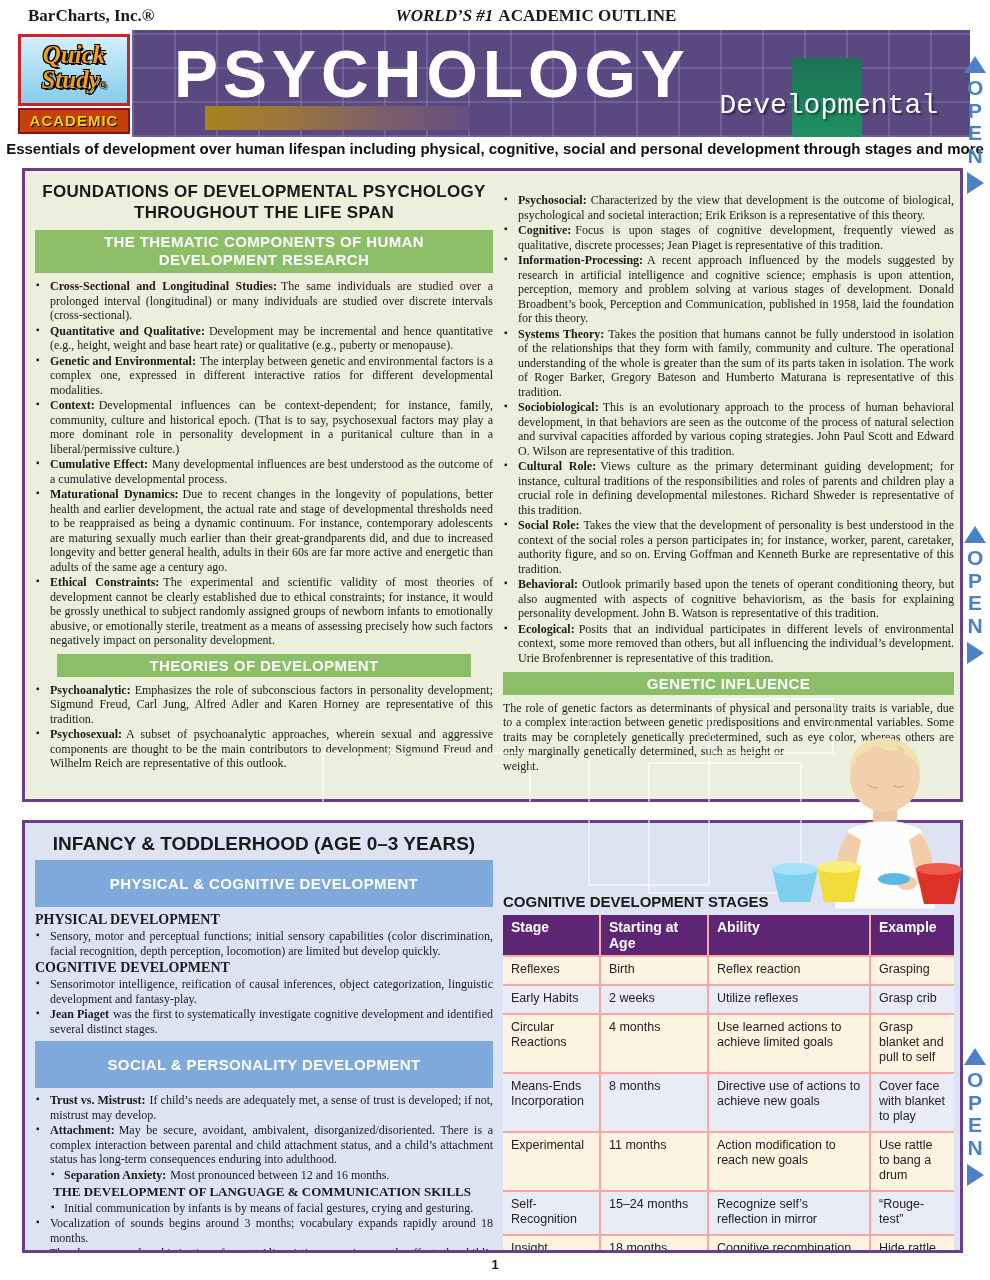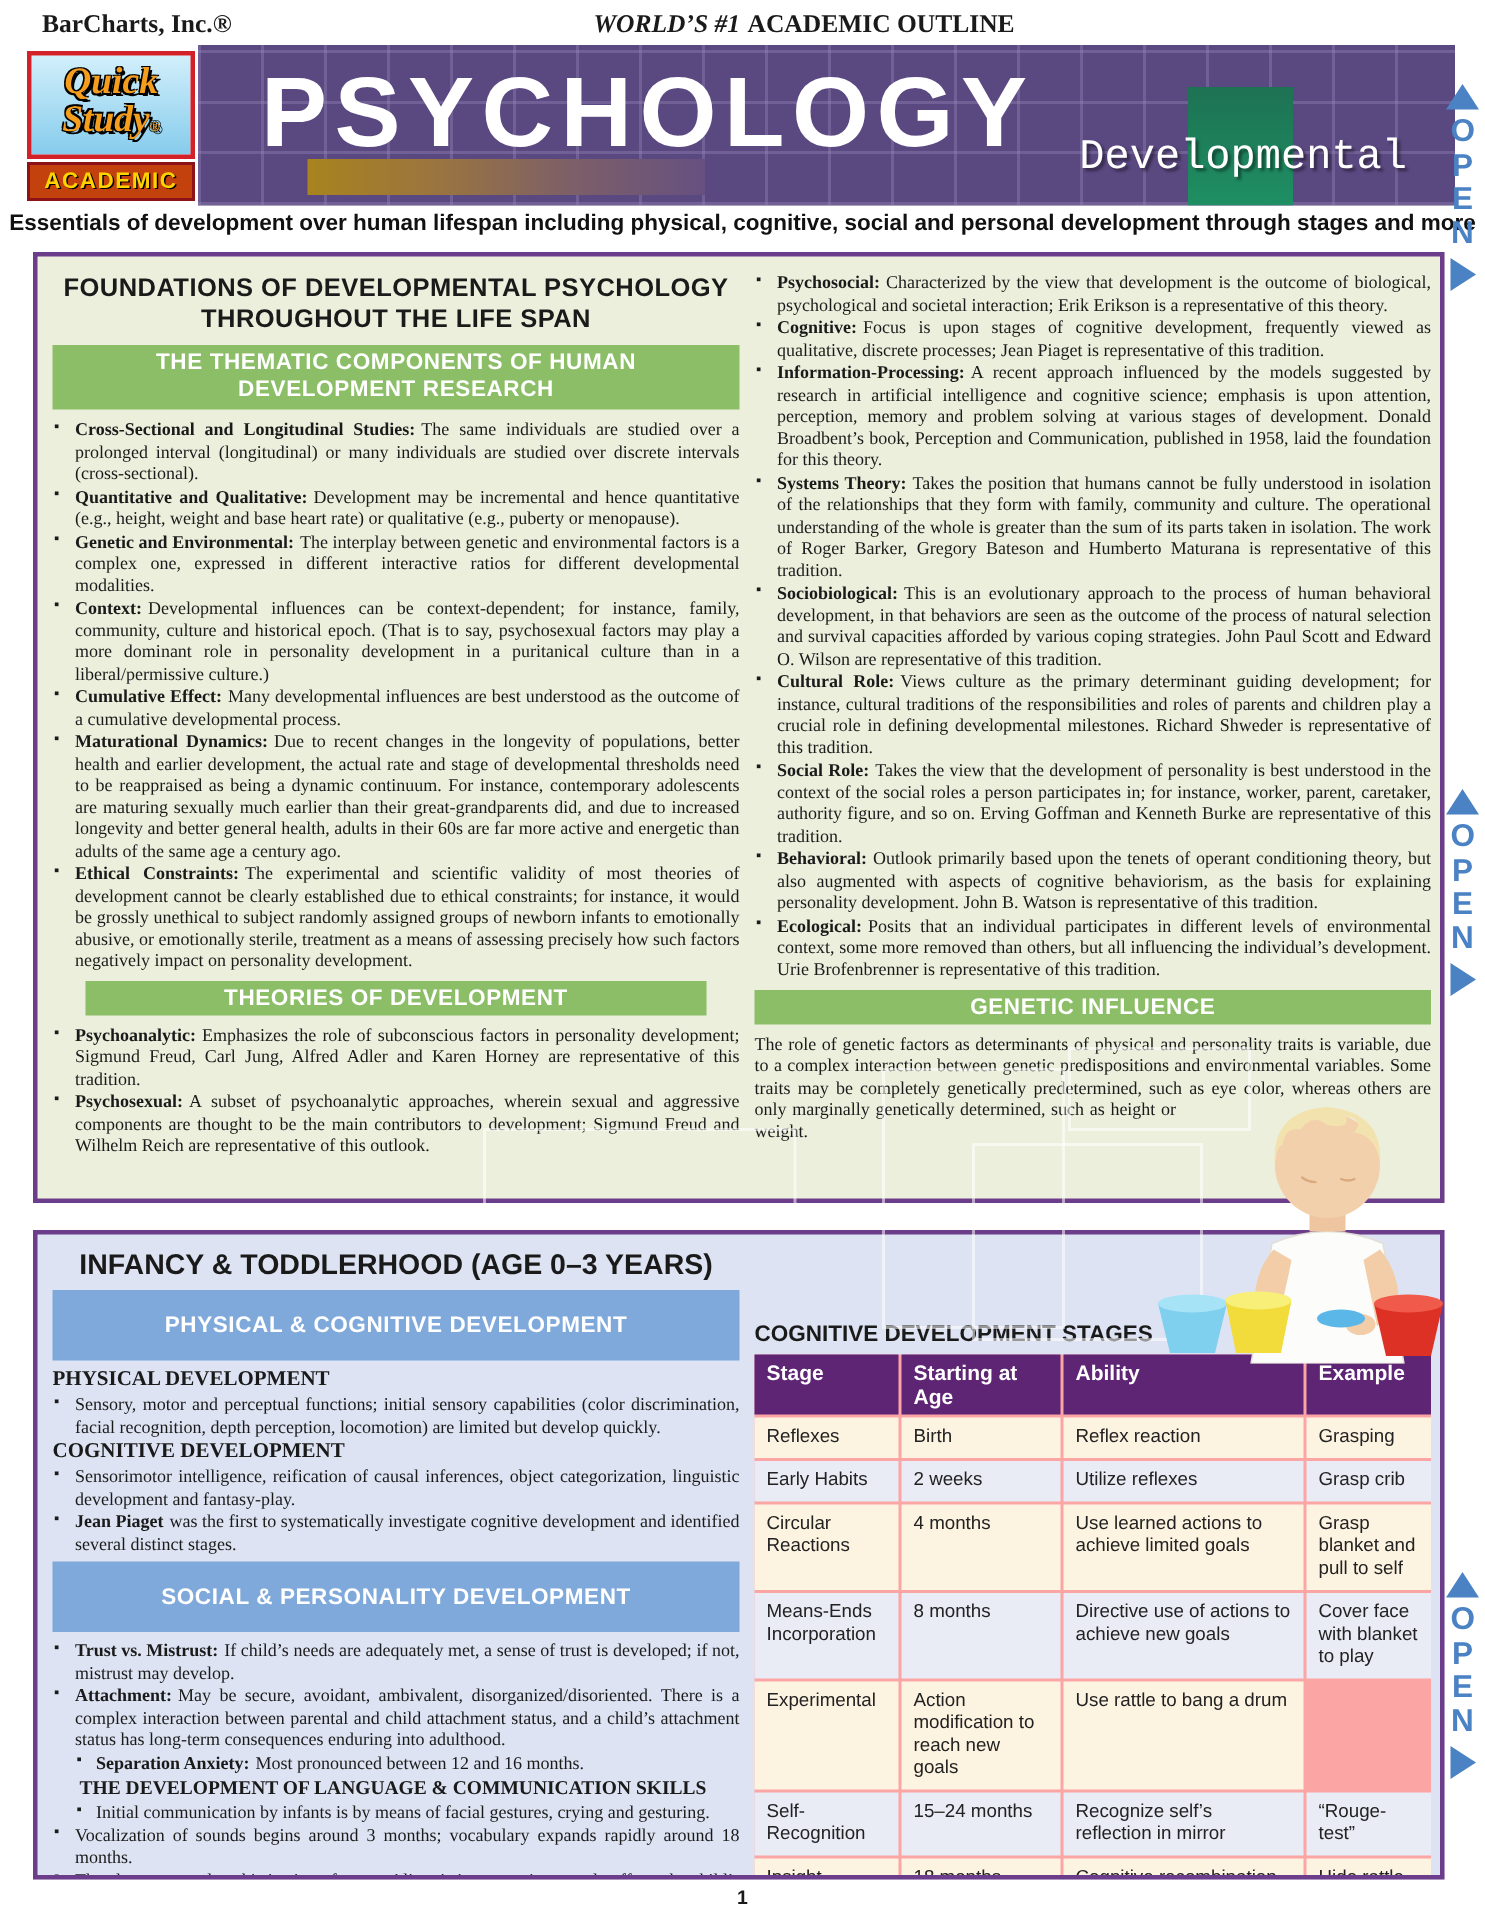--- a/index.html
+++ b/index.html
@@ -50,21 +50,21 @@
       border-left:17px solid #4a82c4;margin-top:4px;}
   .open-word{font-family:"Liberation Sans",sans-serif;font-weight:bold;font-size:21px;color:#4a82c4;
       width:16px;word-break:break-all;line-height:1.08;text-align:center;}
 
   
   .panel{position:absolute;left:22px;width:941px;box-sizing:border-box;border:3px solid #6b3d8a;overflow:hidden;}
   #panel1{top:168px;height:634px;background:#edefdd;}
   #panel2{top:820px;height:433px;background:#dde3f2;}
   .col{position:absolute;top:8px;}
   .colL{left:10px;width:458px;}
-  .colR{left:478px;width:451px;}
+  .colR{left:478px;width:451px;margin-top:12px;}
 
   .p1-title{font-family:"Liberation Sans",sans-serif;font-weight:bold;font-size:17px;line-height:1.25;
       text-align:center;margin:2px 0 4px;letter-spacing:.3px;}
   .green-banner{background:#8cbe68;color:#fff;font-family:"Liberation Sans",sans-serif;font-weight:bold;
       font-size:15px;text-align:center;padding:3px 0;margin:6px 0;letter-spacing:.4px;}
   .green-banner .wrap2{display:block;max-width:345px;margin:0 auto;line-height:1.25;}
   .theories-banner{margin-left:22px;margin-right:22px;}
 
   .items{font-size:12px;line-height:1.21;}
   .item{position:relative;padding-left:15px;text-align:justify;margin-bottom:1px;}
@@ -344,20 +344,21 @@
 
             <div class="trow">
               <div>Means-Ends Incorporation</div>
               <div>8 months</div>
               <div>Directive use of actions to achieve new goals</div>
               <div>Cover face with blanket to play</div>
             </div>
 
             <div class="trow">
               <div>Experimental</div>
+              <div>11 months</div>
               <div>Action modification to reach new goals</div>
               <div>Use rattle to bang a drum</div>
             </div>
 
             <div class="trow">
               <div>Self-Recognition</div>
               <div>15–24 months</div>
               <div>Recognize self’s reflection in mirror</div>
               <div>“Rouge-test”</div>
             </div>

